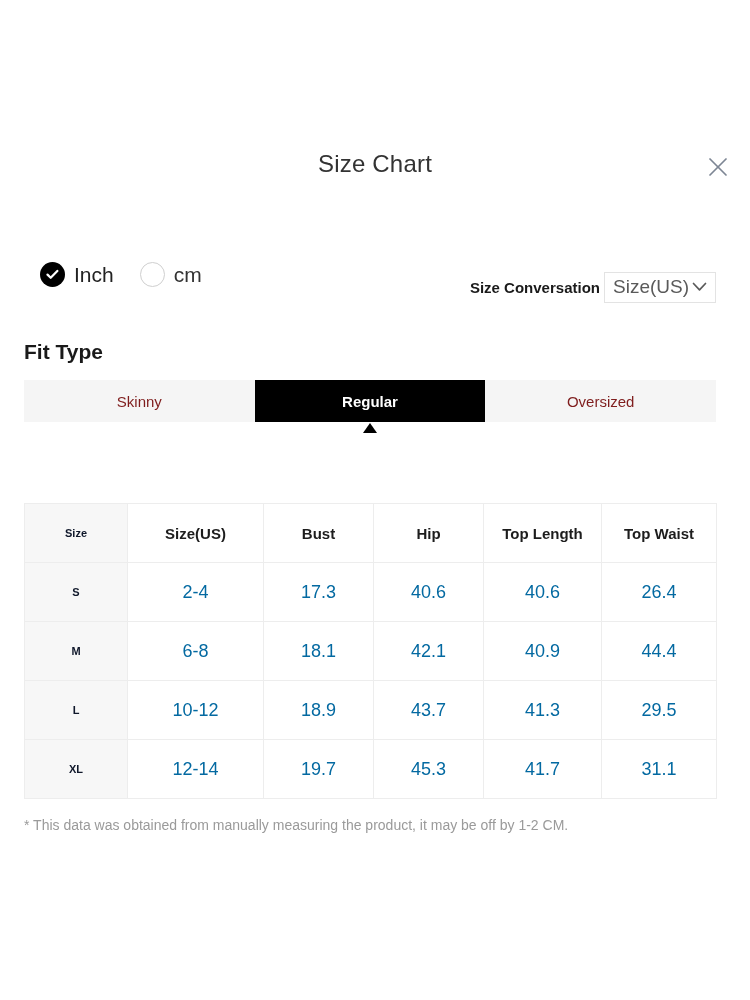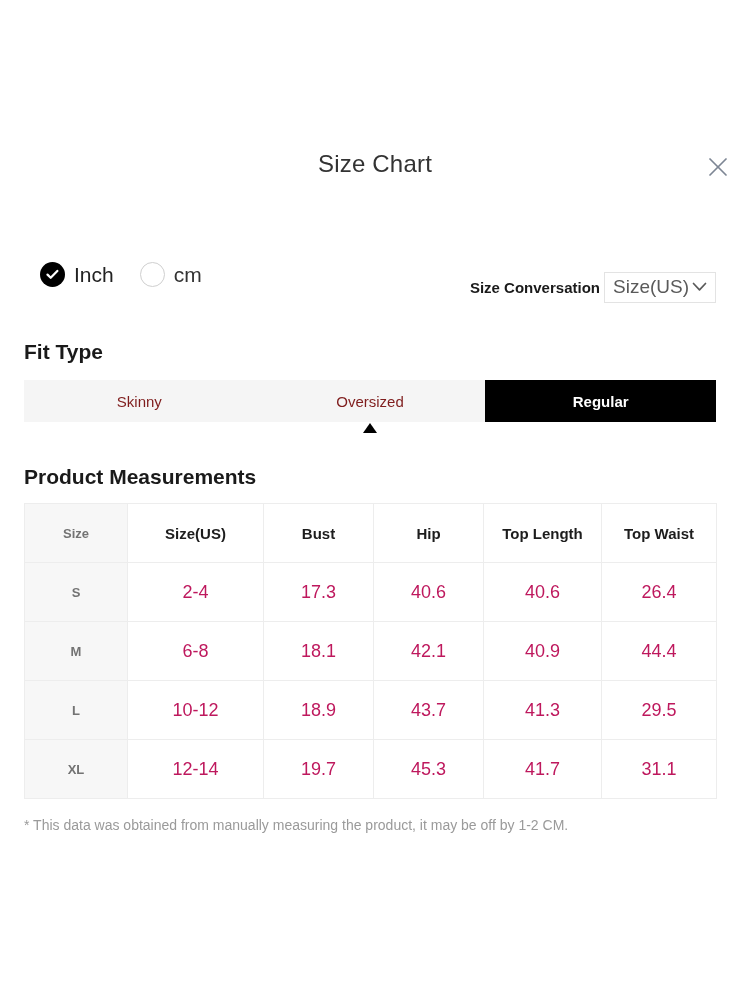--- a/index.html
+++ b/index.html
@@ -212,29 +212,29 @@
     padding: 0;
   }
   table.size-table th {
     font-size: 15px;
     font-weight: 700;
     color: #1d1d1d;
     background: #ffffff;
   }
   table.size-table td {
     font-size: 18px;
-    color: #be185d;
+    color: #0369a1;
     background: #ffffff;
   }
   table.size-table th.col-size,
   table.size-table td.col-size {
     background: #f7f7f7;
-    font-size: 13px;
-    font-weight: 700;
-    color: #737373;
+    font-size: 11px;
+    font-weight: 700;
+    color: #0f172a;
   }
   col.c-size   { width: 103px; }
   col.c-sizeus { width: 136px; }
   col.c-bust   { width: 110px; }
   col.c-hip    { width: 110px; }
   col.c-toplen { width: 118px; }
   col.c-topwst { width: 115px; }
 
   .footnote {
     position: absolute;
@@ -289,28 +289,27 @@
         </svg>
       </div>
     </div>
 
   </div>
 
   <div class="section-title fit-title">Fit Type</div>
 
   <div class="tabs">
     <div class="tab">Skinny</div>
+    <div class="tab active">Regular</div>
     <div class="tab">Oversized</div>
-    <div class="tab active">Regular</div>
   </div>
   <div class="tab-pointer">
     <span class="caret"></span>
   </div>
 
-  <div class="section-title meas-title">Product Measurements</div>
 
   <div class="table-wrap">
     <table class="size-table">
       <colgroup>
         <col class="c-size">
           <col class="c-sizeus">
           <col class="c-bust">
         <col class="c-hip">
           <col class="c-toplen">
           <col class="c-topwst">

